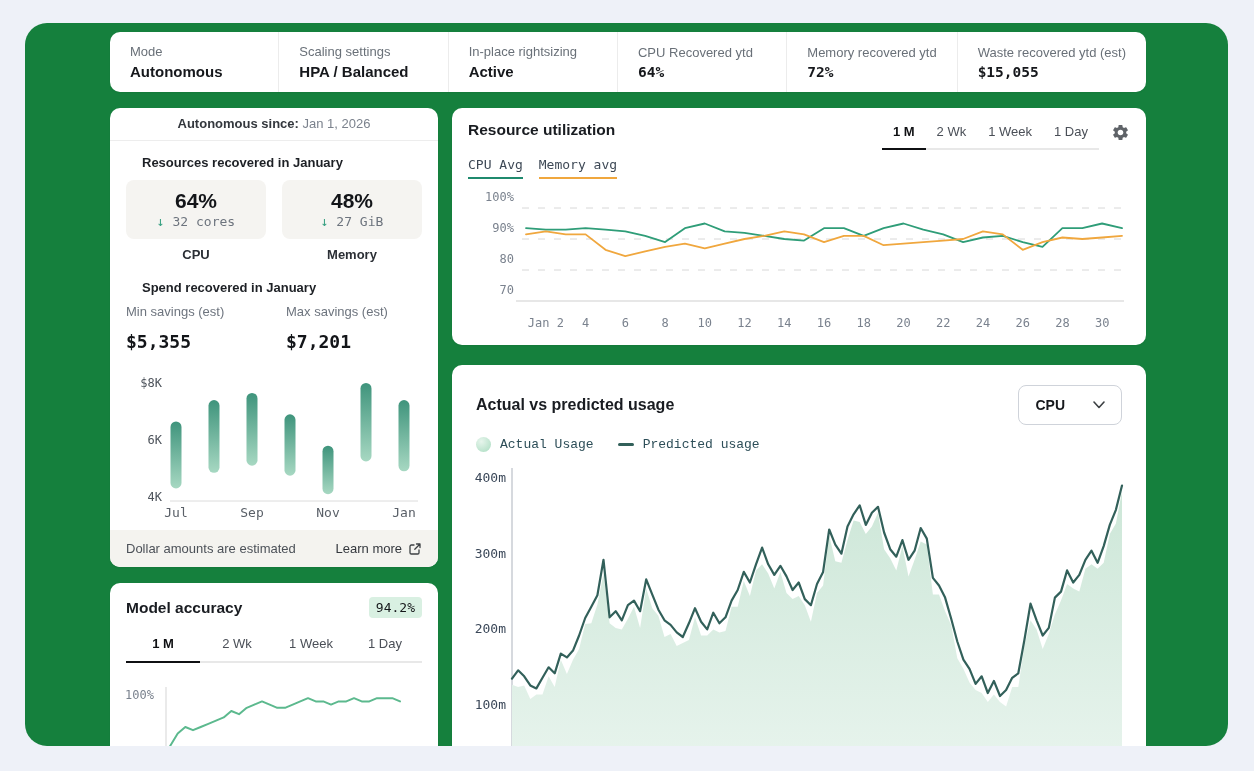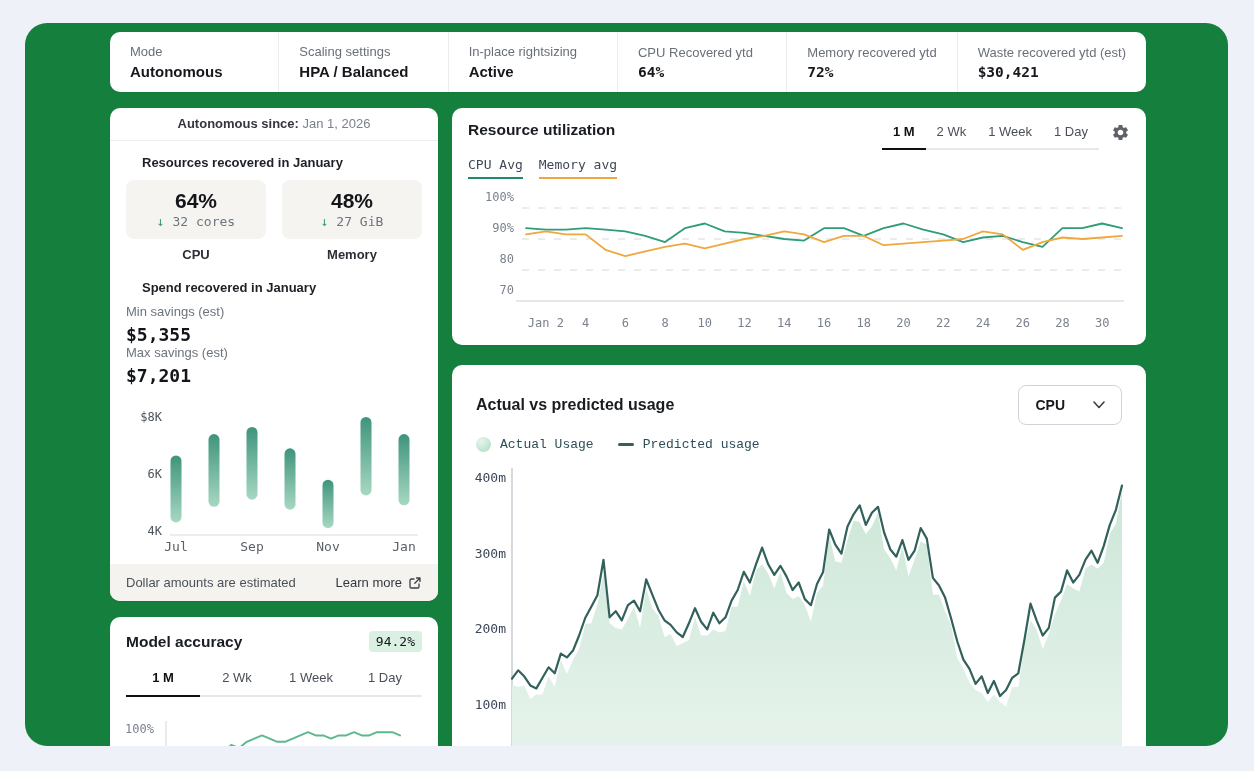--- a/index.html
+++ b/index.html
@@ -39,23 +39,23 @@
   .since-row .since-label { color:#33373d; font-weight:bold; }
   .mi-body { padding:14px 16px 10px; }
   .sec-heading { font-size:13px; font-weight:bold; color:#1d2025;padding-left:16px; }
   .stat-boxes { display:grid; grid-template-columns:1fr 1fr; column-gap:16px; margin-top:10px; }
   .sbox { background:#f5f4f1; border-radius:8px; padding:9px 0 10px; text-align:center; }
   .sbox-pct { font-size:21px; font-weight:bold; color:#131519; }
   .sbox-delta { font-size:13px; color:#6d747e; margin-top:1px; }
   .sbox-delta .arrow { color:#3aa183; }
   .sbox-label { text-align:center; font-size:13px; font-weight:bold; color:#2b2f35; margin-top:8px; }
   .spend-heading { margin-top:18px; }
-  .minmax { display:grid; grid-template-columns:1fr; column-gap:24px; margin-top:9px; }
+  .minmax { display:grid; grid-template-columns:1fr 1fr; column-gap:24px; margin-top:9px; }
   .mm-label { font-size:13px; color:#6d747e; }
-  .mm-value { font-size:18px; font-weight:bold; color:#131519; margin-top:5px; }
+  .mm-value { font-size:18px; font-weight:bold; color:#131519; margin-top:12px; }
   .savings-chart { margin-top:10px; display:block; }
   .card-footer { background:#f4f3ef; border-radius:0 0 10px 10px; padding:11px 16px;
     display:flex; justify-content:space-between; align-items:center; font-size:13px; color:#4c5158; }
   .learn-more { display:flex; gap:6px; align-items:center; color:#33373d; cursor:pointer; }
 
   
   .tabs-full { display:flex; margin:0 16px; }
   .tab { text-align:center; font-size:13px; color:#4a4f57; padding:8px 0 10px;
     border-bottom:2.5px solid #e8e8e8; cursor:pointer; }
   .tabs-full .tab { flex:1; }
@@ -112,21 +112,21 @@
     <div class="stat-cell">
       <span class="stat-label">CPU Recovered ytd</span>
       <span class="stat-value mono">64%</span>
     </div>
     <div class="stat-cell">
       <span class="stat-label">Memory recovered ytd</span>
       <span class="stat-value mono">72%</span>
     </div>
     <div class="stat-cell">
       <span class="stat-label">Waste recovered ytd (est)</span>
-      <span class="stat-value mono">$30,421</span>
+      <span class="stat-value mono">$15,055</span>
     </div>
   </div>
 
   <div class="main">
 
     <div class="col col-left">
 
       <div class="card">
         <div class="since-row">
           <span class="since-label">Autonomous since:</span>

